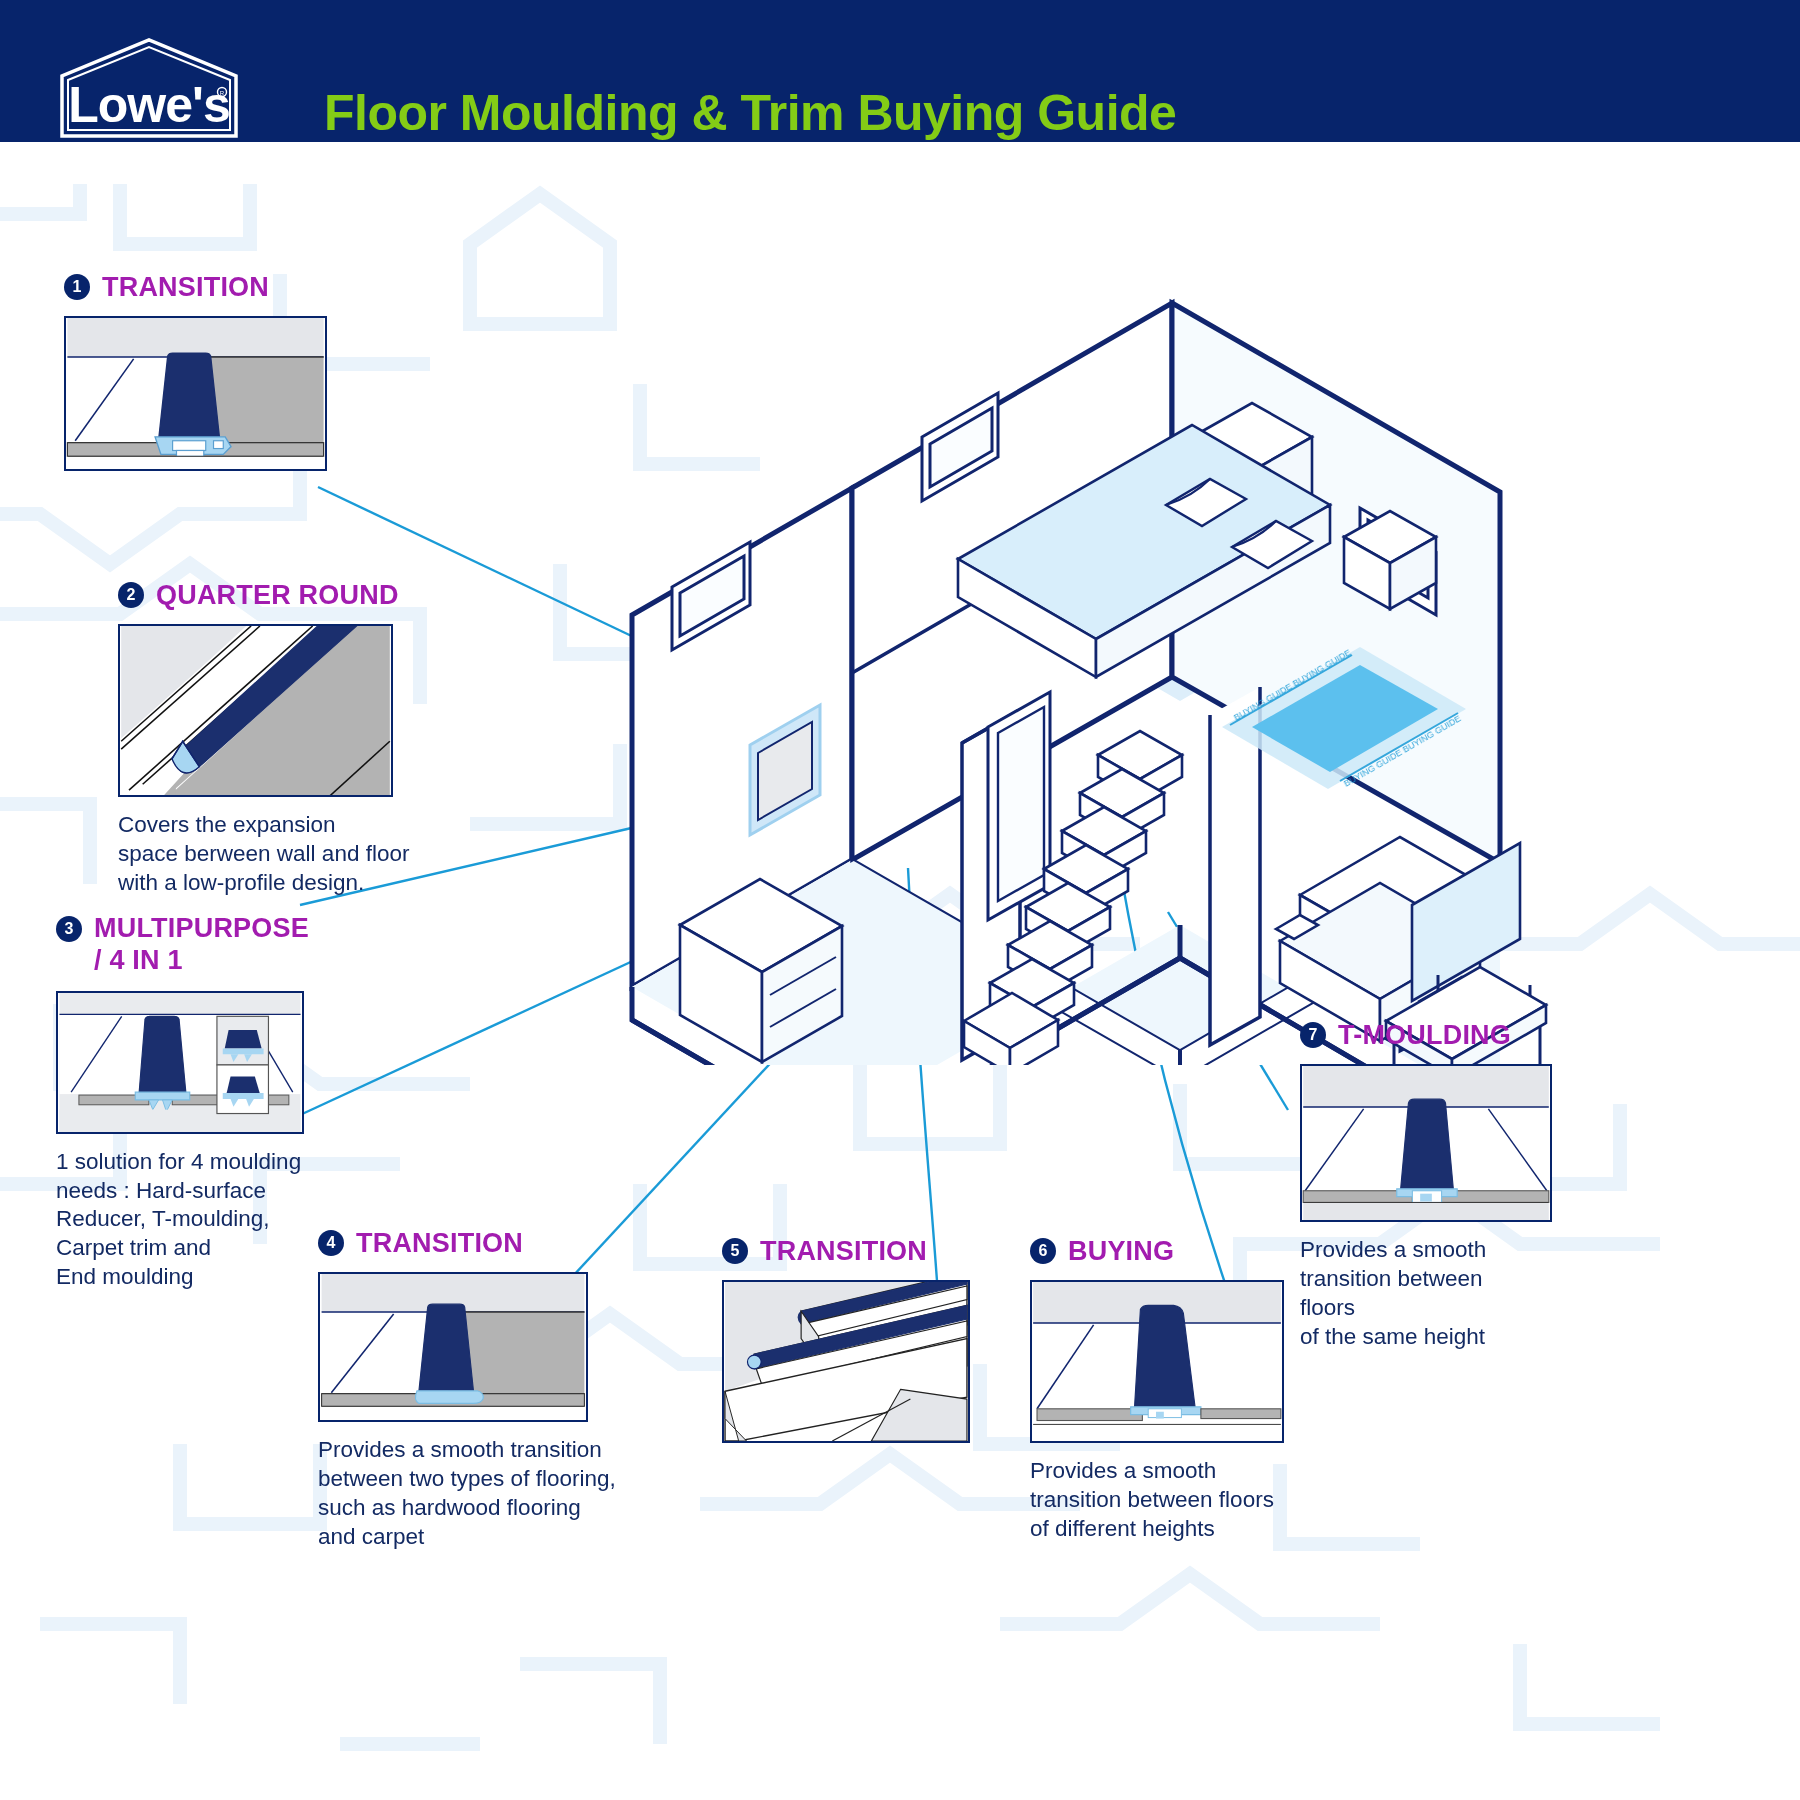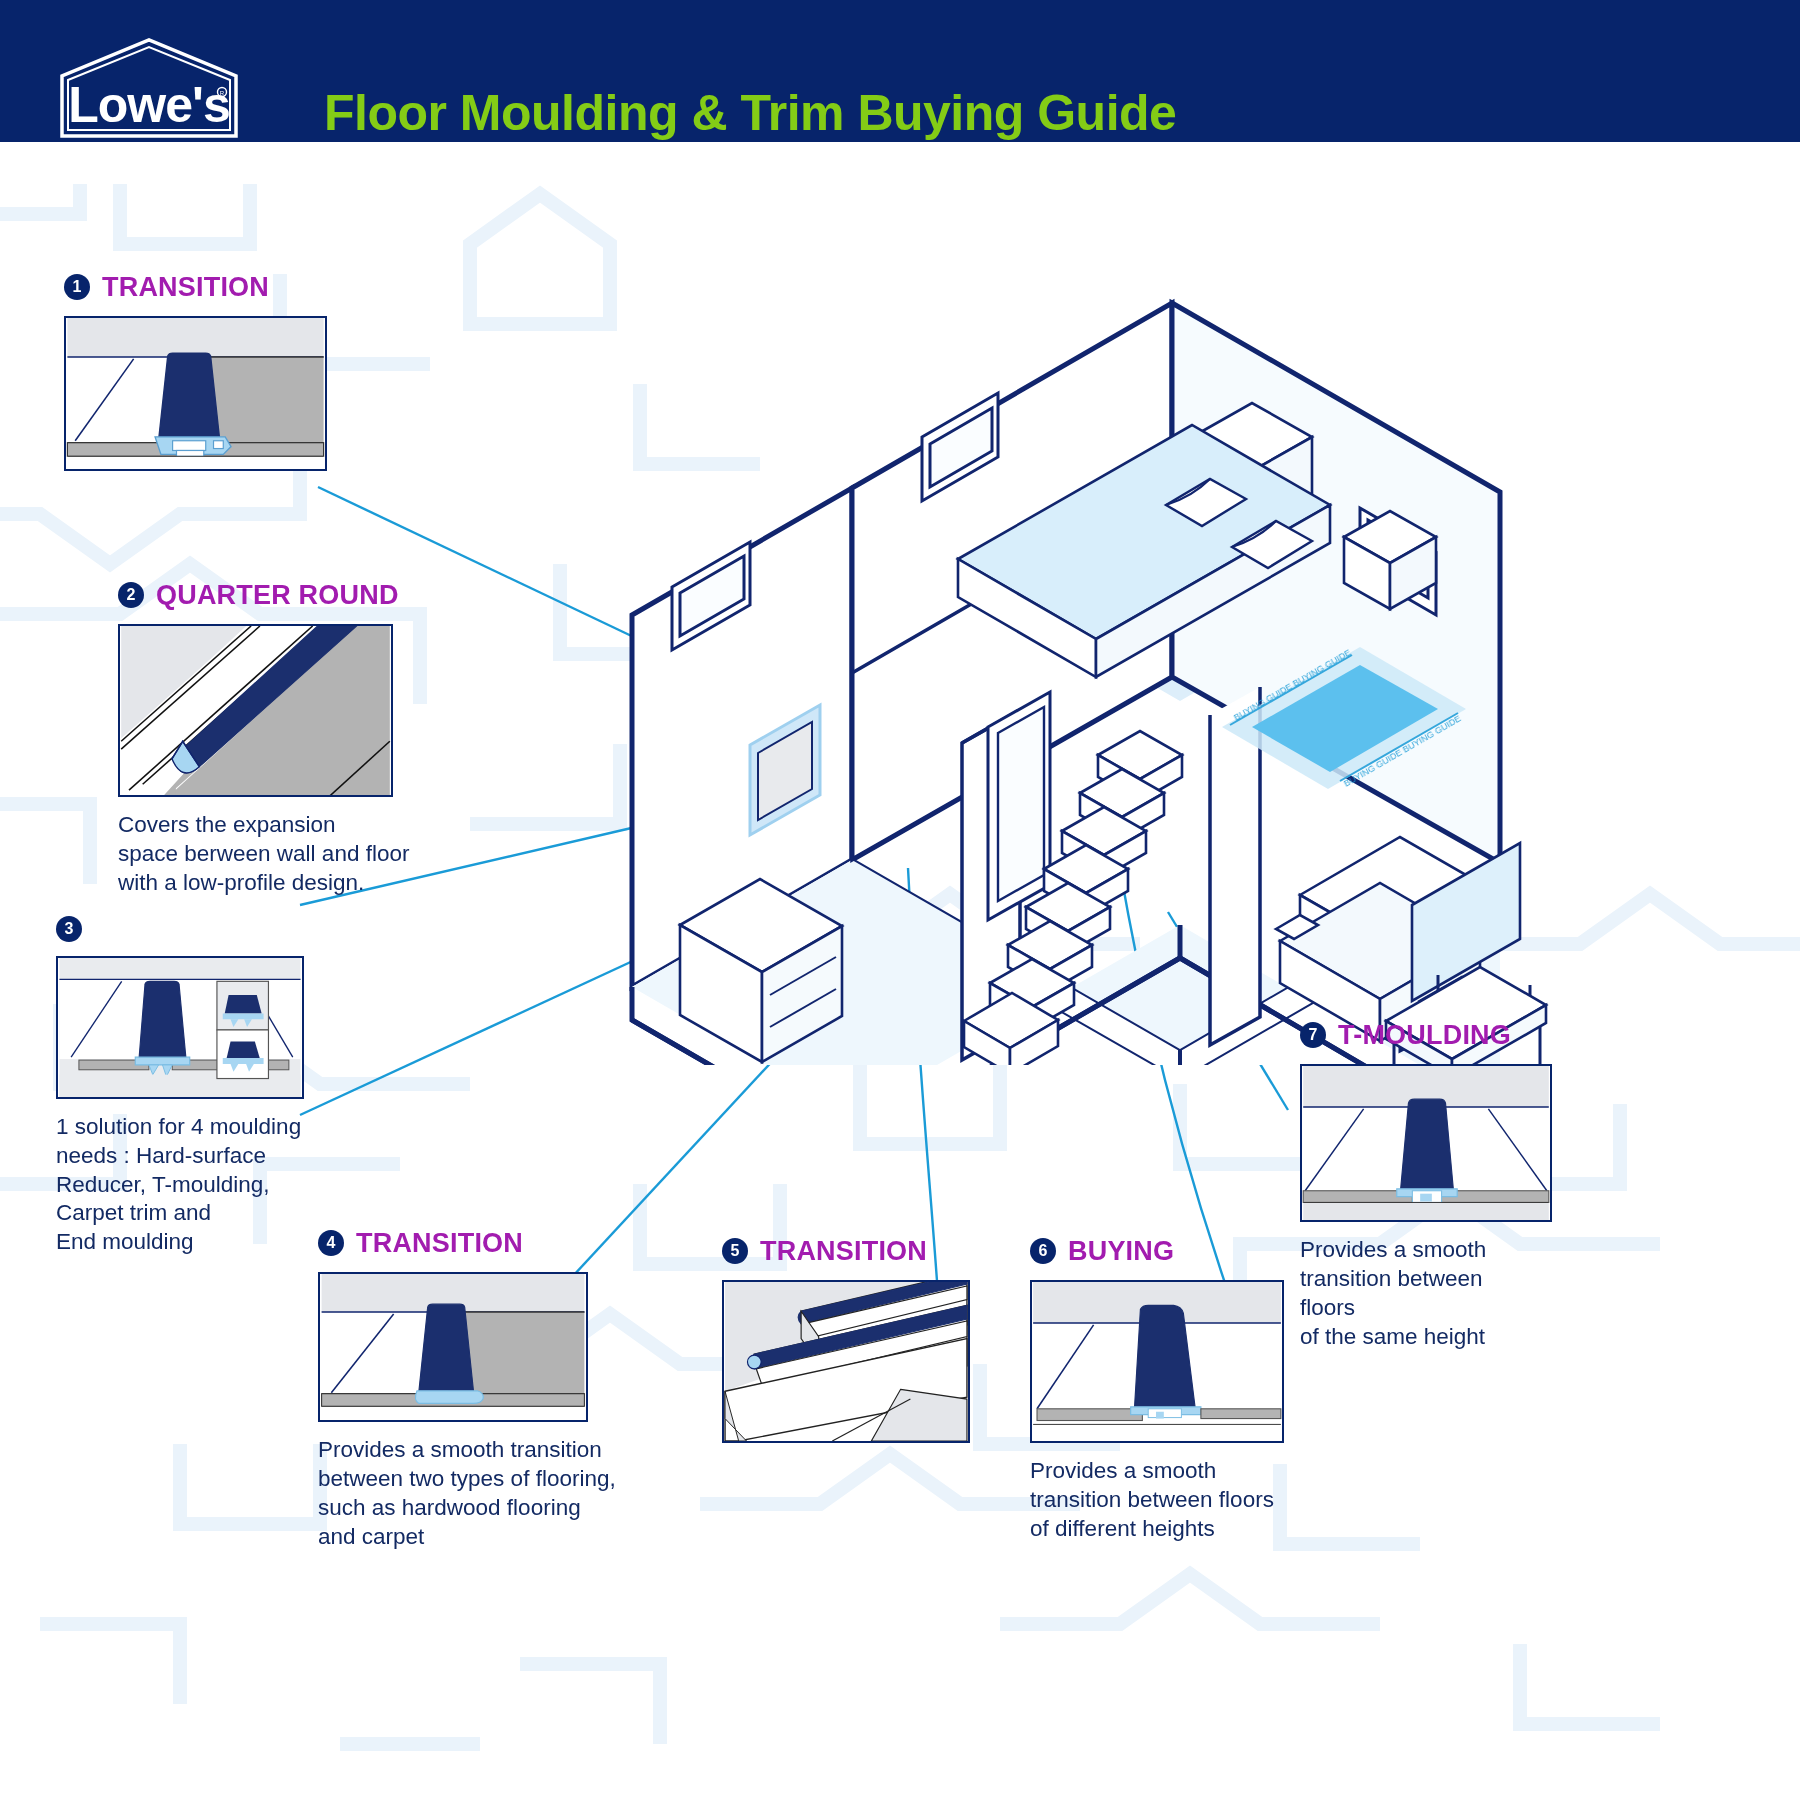--- a/index.html
+++ b/index.html
@@ -398,20 +398,22 @@
       <rect x="0" y="0" width="275" height="173" fill="none"></rect>
     </svg>
     <div class="panel-desc">Covers the expansion
 space berween wall and floor
 with a low-profile design.</div>
   </div>
 
   <div class="panel" id="panel-3">
     <div class="panel-head" style="align-items:flex-start;">
       <div class="num-badge" style="margin-top:4px;">3</div>
+      <div class="panel-title">MULTIPURPOSE
+/ 4 IN 1</div>
     </div>
     <svg class="panel-fig" width="248" height="143" viewBox="0 0 248 143">
       <rect x="0" y="0" width="248" height="143" fill="#e9ebee"></rect>
       <rect x="0" y="22" width="248" height="82" fill="#ffffff"></rect>
       <line x1="0" y1="22" x2="248" y2="22" stroke="#11256e" stroke-width="1.4"></line>
       <line x1="64" y1="24" x2="12" y2="102" stroke="#11256e" stroke-width="1.4"></line>
       <line x1="214" y1="58" x2="240" y2="102" stroke="#11256e" stroke-width="1.4"></line>
 
       <rect x="20" y="105" width="72" height="10" fill="#b3b3b3" stroke="#555" stroke-width="1"></rect>
       <rect x="116" y="105" width="120" height="10" fill="#b3b3b3" stroke="#555" stroke-width="1"></rect>

